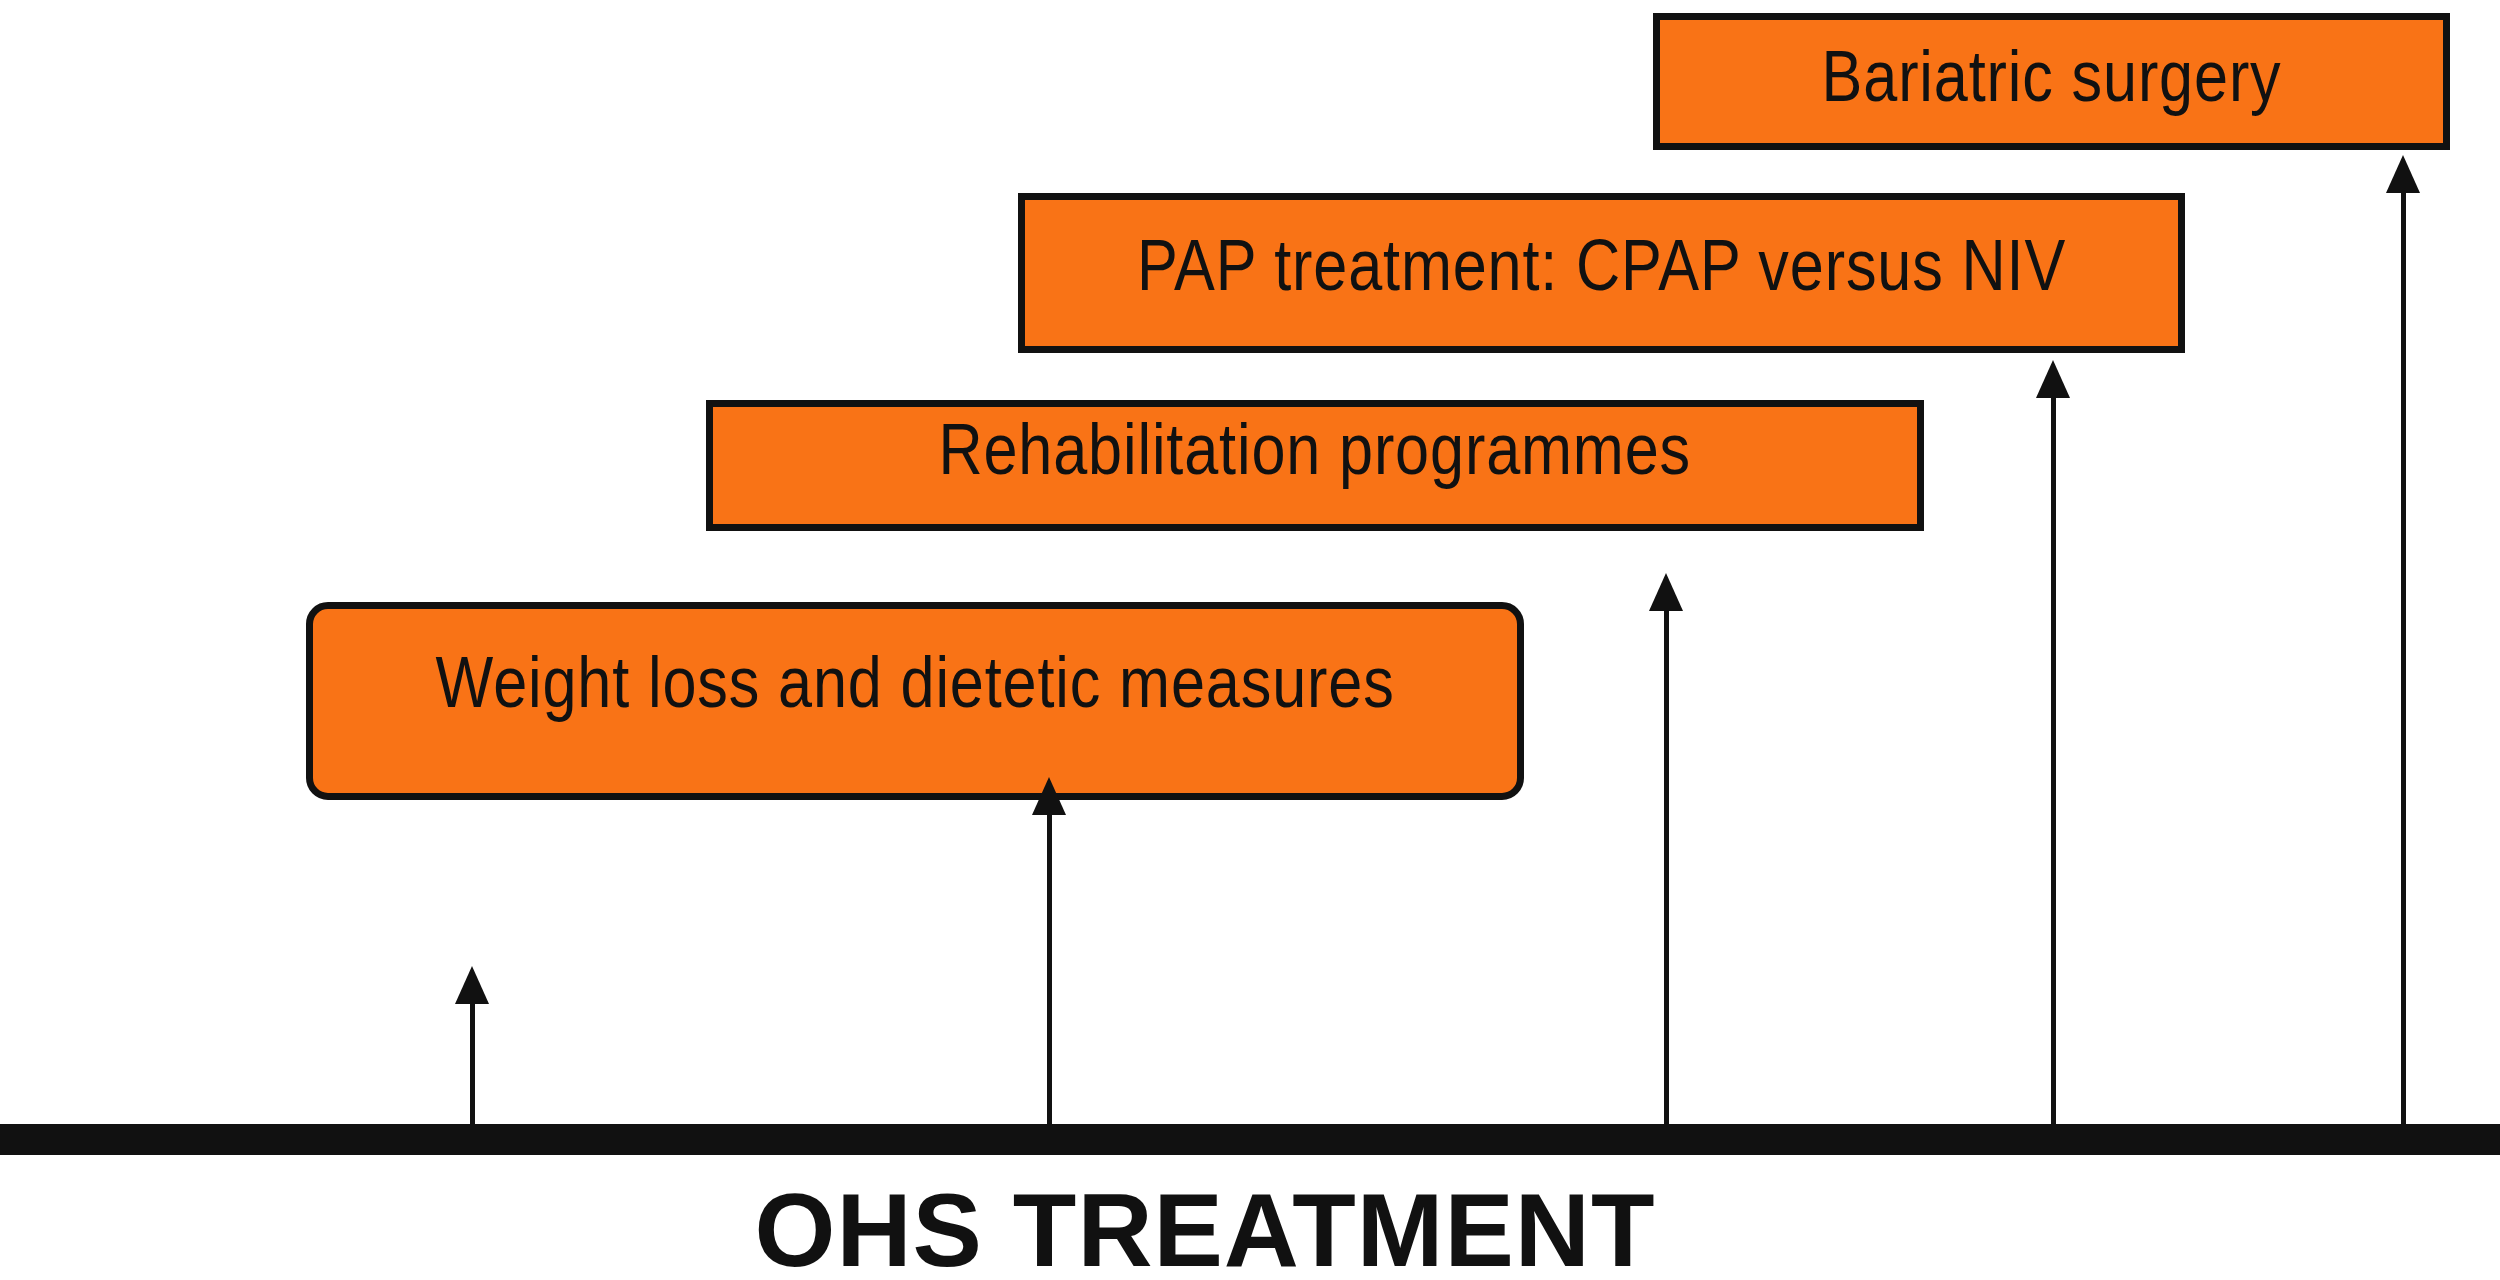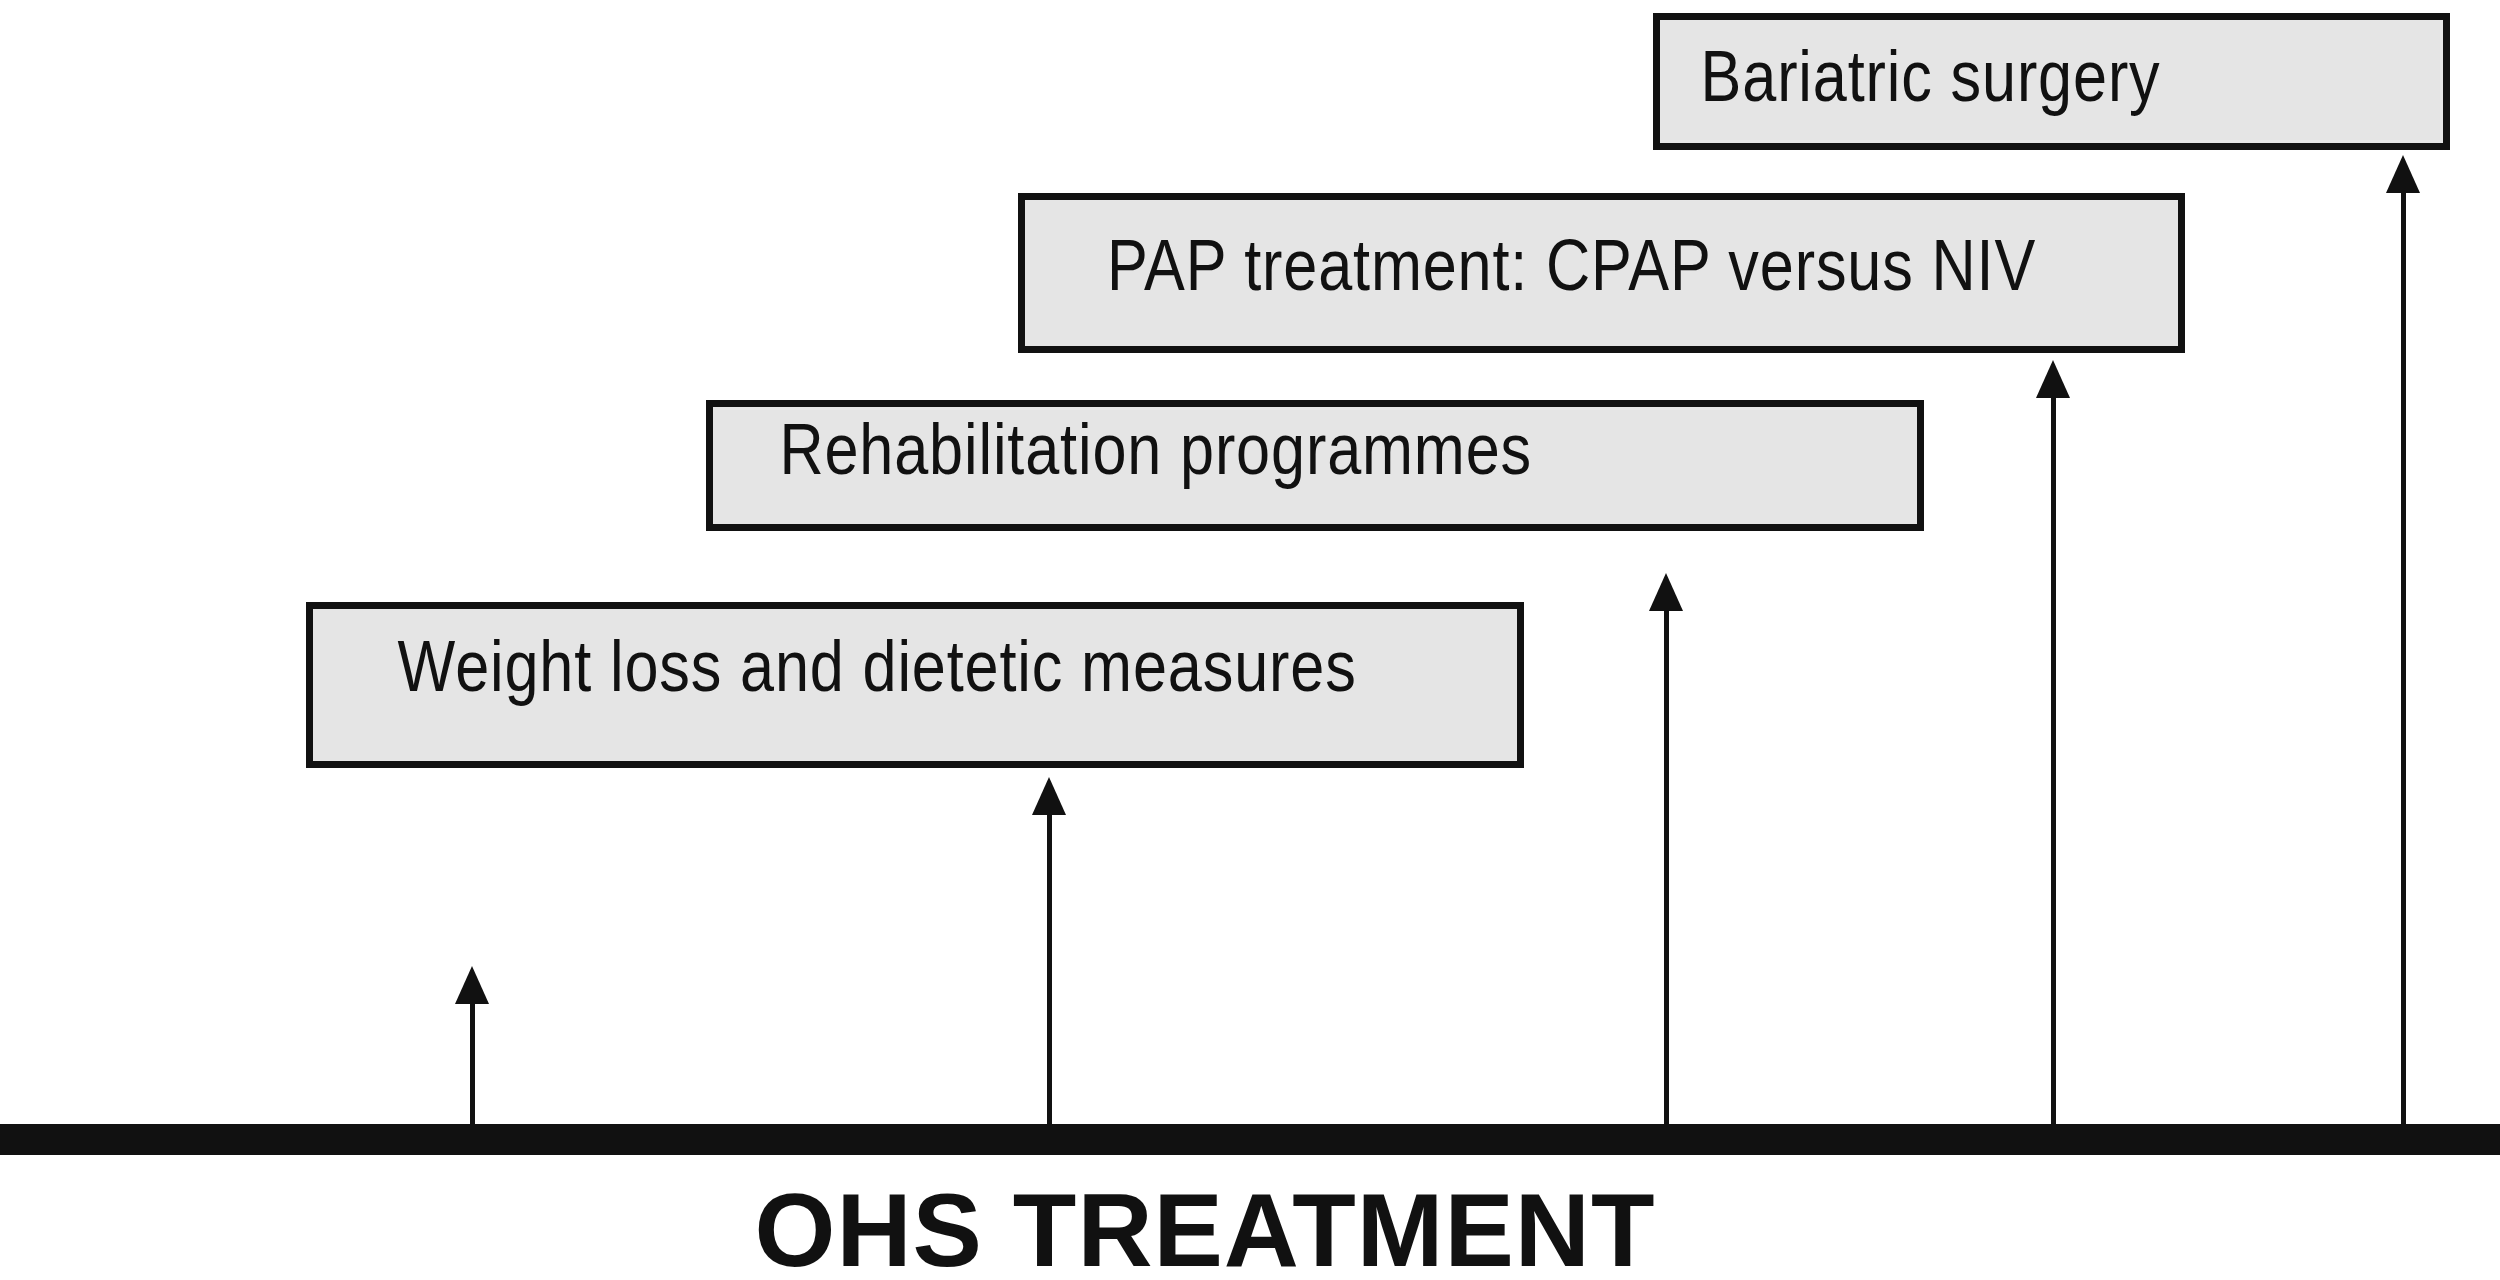--- a/index.html
+++ b/index.html
@@ -14,36 +14,37 @@
     background: var(--paper, #ffffff);
     font-family: "Liberation Sans", sans-serif;
     color: var(--ink, #111111);
     overflow: hidden;
   }
   
   .tbox {
     position: absolute;
     box-sizing: border-box;
     border: 7px solid var(--ink, #111111);
-    background: #e5e5e5;
+    background: #f97316;
     display: flex;
     align-items: center;
+    justify-content: center;
     text-align: center;
   }
   .tbox .label {
     display: inline-block;
     font-size: 72px;
     line-height: 1;
     letter-spacing: 1px;
     transform: scaleX(0.85);
     transform-origin: 50% 50%;
     white-space: nowrap;
   }
   .b1 { left: 4px;    top: 811px; width: 797px;  height: 141px; padding-bottom: 12px; }
-  .b2 { left: 306px;  top: 602px; width: 1218px; height: 166px; padding-bottom: 38px; }
+  .b2 { left: 306px;  top: 602px; width: 1218px; height: 198px; padding-bottom: 38px; border-radius: 22px; }
   .b3 { left: 706px;  top: 400px; width: 1218px; height: 131px; padding-bottom: 34px; }
   .b4 { left: 1018px; top: 193px; width: 1167px; height: 160px; padding-bottom: 17px; }
   .b5 { left: 1653px; top: 13px;  width: 797px;  height: 137px; padding-bottom: 12px; }
 
   
   .arrow {
     position: absolute;
     width: 34px;
   }
   .arrow .head {

